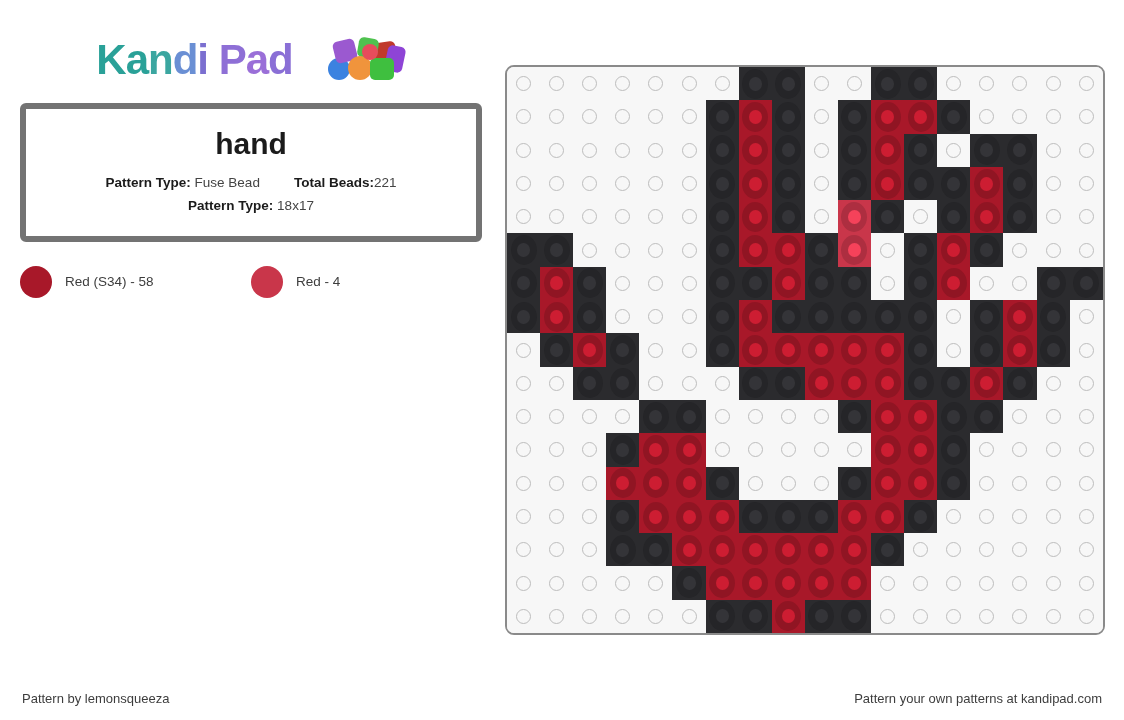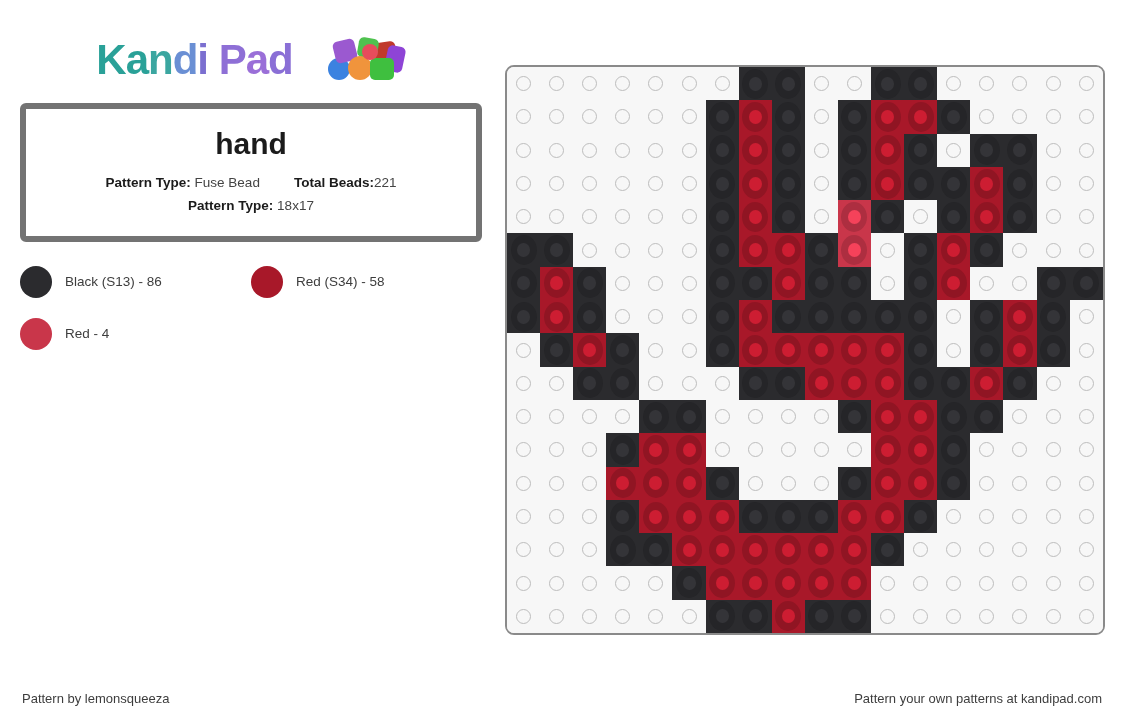--- a/index.html
+++ b/index.html
@@ -226,24 +226,20 @@
     <div class="meta-row">
       <span class="meta-item"><span class="meta-label">Pattern Type:</span> <span class="meta-value">Fuse Bead</span></span><span class="meta-item"><span class="meta-label">Total Beads:</span><span class="meta-value">221</span></span>
     </div>
     <div class="meta-row">
       <span class="meta-item"><span class="meta-label">Pattern Type:</span> <span class="meta-value">18x17</span></span>
     </div>
   </div>
 
   <div class="legend" id="legend">
       <div class="legend-item">
-        <span class="legend-swatch" style="background: rgb(43, 43, 46);"></span>
-        <span class="legend-label">Black (S13) - 86</span>
-      </div>
-      <div class="legend-item">
         <span class="legend-swatch" style="background: rgb(168, 24, 41);"></span>
         <span class="legend-label">Red (S34) - 58</span>
       </div>
       <div class="legend-item">
         <span class="legend-swatch" style="background: rgb(201, 54, 74);"></span>
         <span class="legend-label">Red - 4</span>
       </div>
     </div>
 
 </div>

